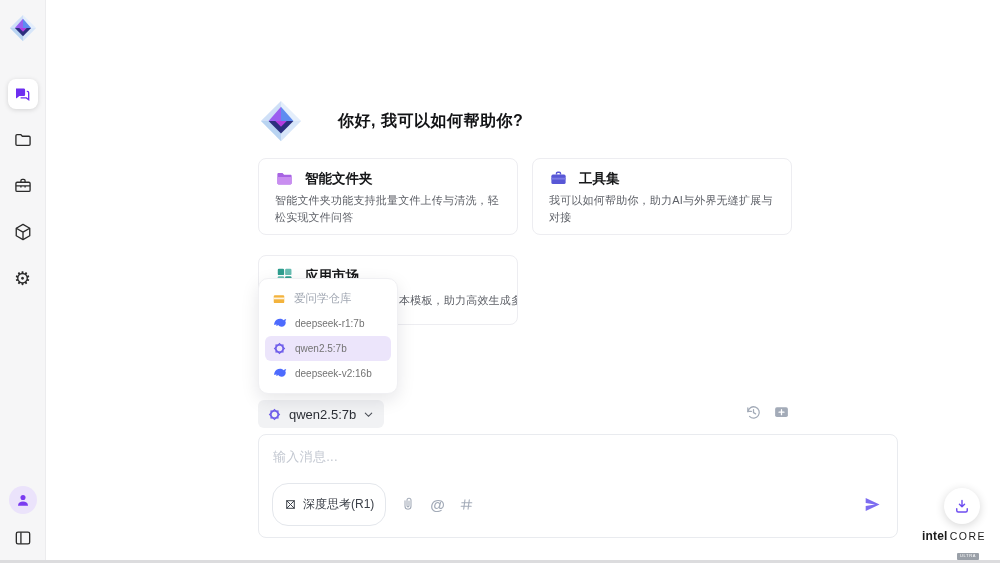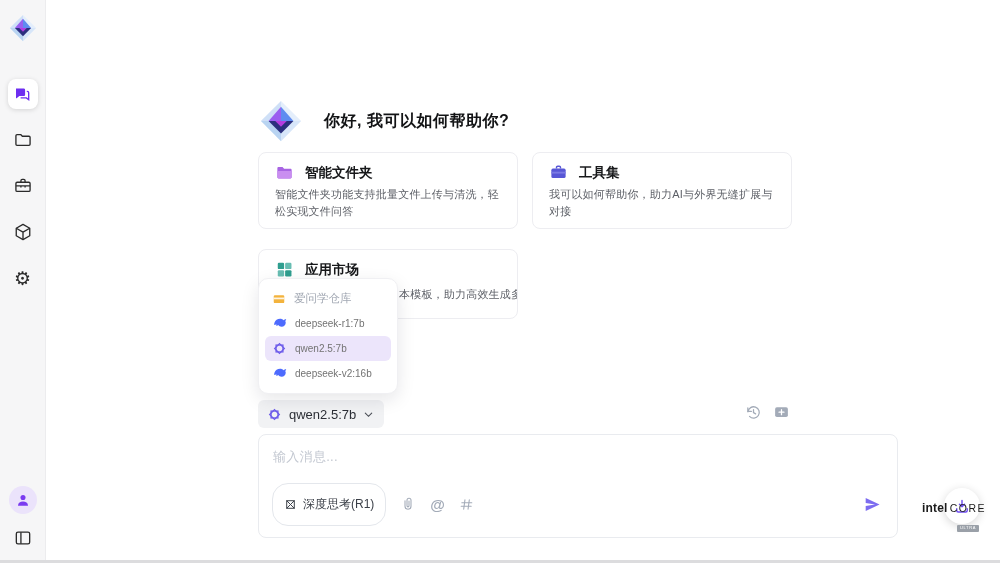--- a/index.html
+++ b/index.html
@@ -25,25 +25,25 @@
   .gear-glyph { font-family:"DejaVu Sans", sans-serif; font-size:19px; color:#2b2b2b; line-height:1; }
   .sidebar-bottom { margin-top:auto; margin-bottom:10px; display:flex; flex-direction:column; gap:9px; align-items:center; }
   .user-chip {
     width:28px; height:28px; border-radius:50%; background:#ebe3fb;
     display:flex; align-items:center; justify-content:center; cursor:pointer;
   }
 
   
   .column { position:absolute; left:258px; top:0; width:534px; height:100%; }
 
-  .greeting-row { position:absolute; top:98px; left:0; display:flex; align-items:center; gap:20px; }
+  .greeting-row { position:absolute; top:98px; left:0; display:flex; align-items:center; gap:34px; }
   .greeting-text { font-size:16px; font-weight:bold; color:#121315; letter-spacing:.5px; }
 
   .cards {
-    position:absolute; top:152px; left:0; width:534px;
+    position:absolute; top:158px; left:0; width:534px;
     display:grid; grid-template-columns:260px 260px; grid-auto-rows:minmax(70px,auto);
     column-gap:14px; row-gap:20px;
   }
   .card {
     border:1px solid #ededf1; border-radius:8px; background:#fff;
     padding:10px 16px 9px; position:relative; cursor:pointer;
   }
   .card-head { display:flex; align-items:center; gap:11px; margin-bottom:4px; }
   .card-title { font-size:13.5px; font-weight:bold; color:#17181a; }
   .card-desc { font-size:11px; color:#5c5f66; line-height:1.5; letter-spacing:.2px; }
@@ -98,21 +98,21 @@
   .at-glyph { font-size:15px; color:#a3abb8; font-weight:bold; line-height:1; }
   .send-wrap { margin-left:auto; cursor:pointer; display:flex; }
 
   
   .fab {
     position:absolute; right:20px; top:488px; width:36px; height:36px;
     border-radius:50%; background:#fff; box-shadow:0 2px 10px rgba(0,0,0,.16);
     display:flex; align-items:center; justify-content:center; cursor:pointer; z-index:25;
   }
   .intel {
-    position:absolute; right:13px; top:501px; width:66px; text-align:center; z-index:25;
+    position:absolute; right:13px; top:529px; width:66px; text-align:center; z-index:25;
   }
   .intel-line { font-size:12px; color:#1b1b1b; white-space:nowrap; }
   .intel-line .i1 { font-weight:bold; letter-spacing:.2px; }
   .intel-line .i2 { letter-spacing:1.5px; font-size:10.5px; text-transform:uppercase; margin-left:2px; }
   .intel-badge {
     display:inline-block; margin:1px 0 0 28px; background:#9aa0a8; color:#fff;
     font-size:4px; letter-spacing:.6px; padding:1px 3px; border-radius:1px;
     text-transform:uppercase; line-height:1.2;
   }
 

